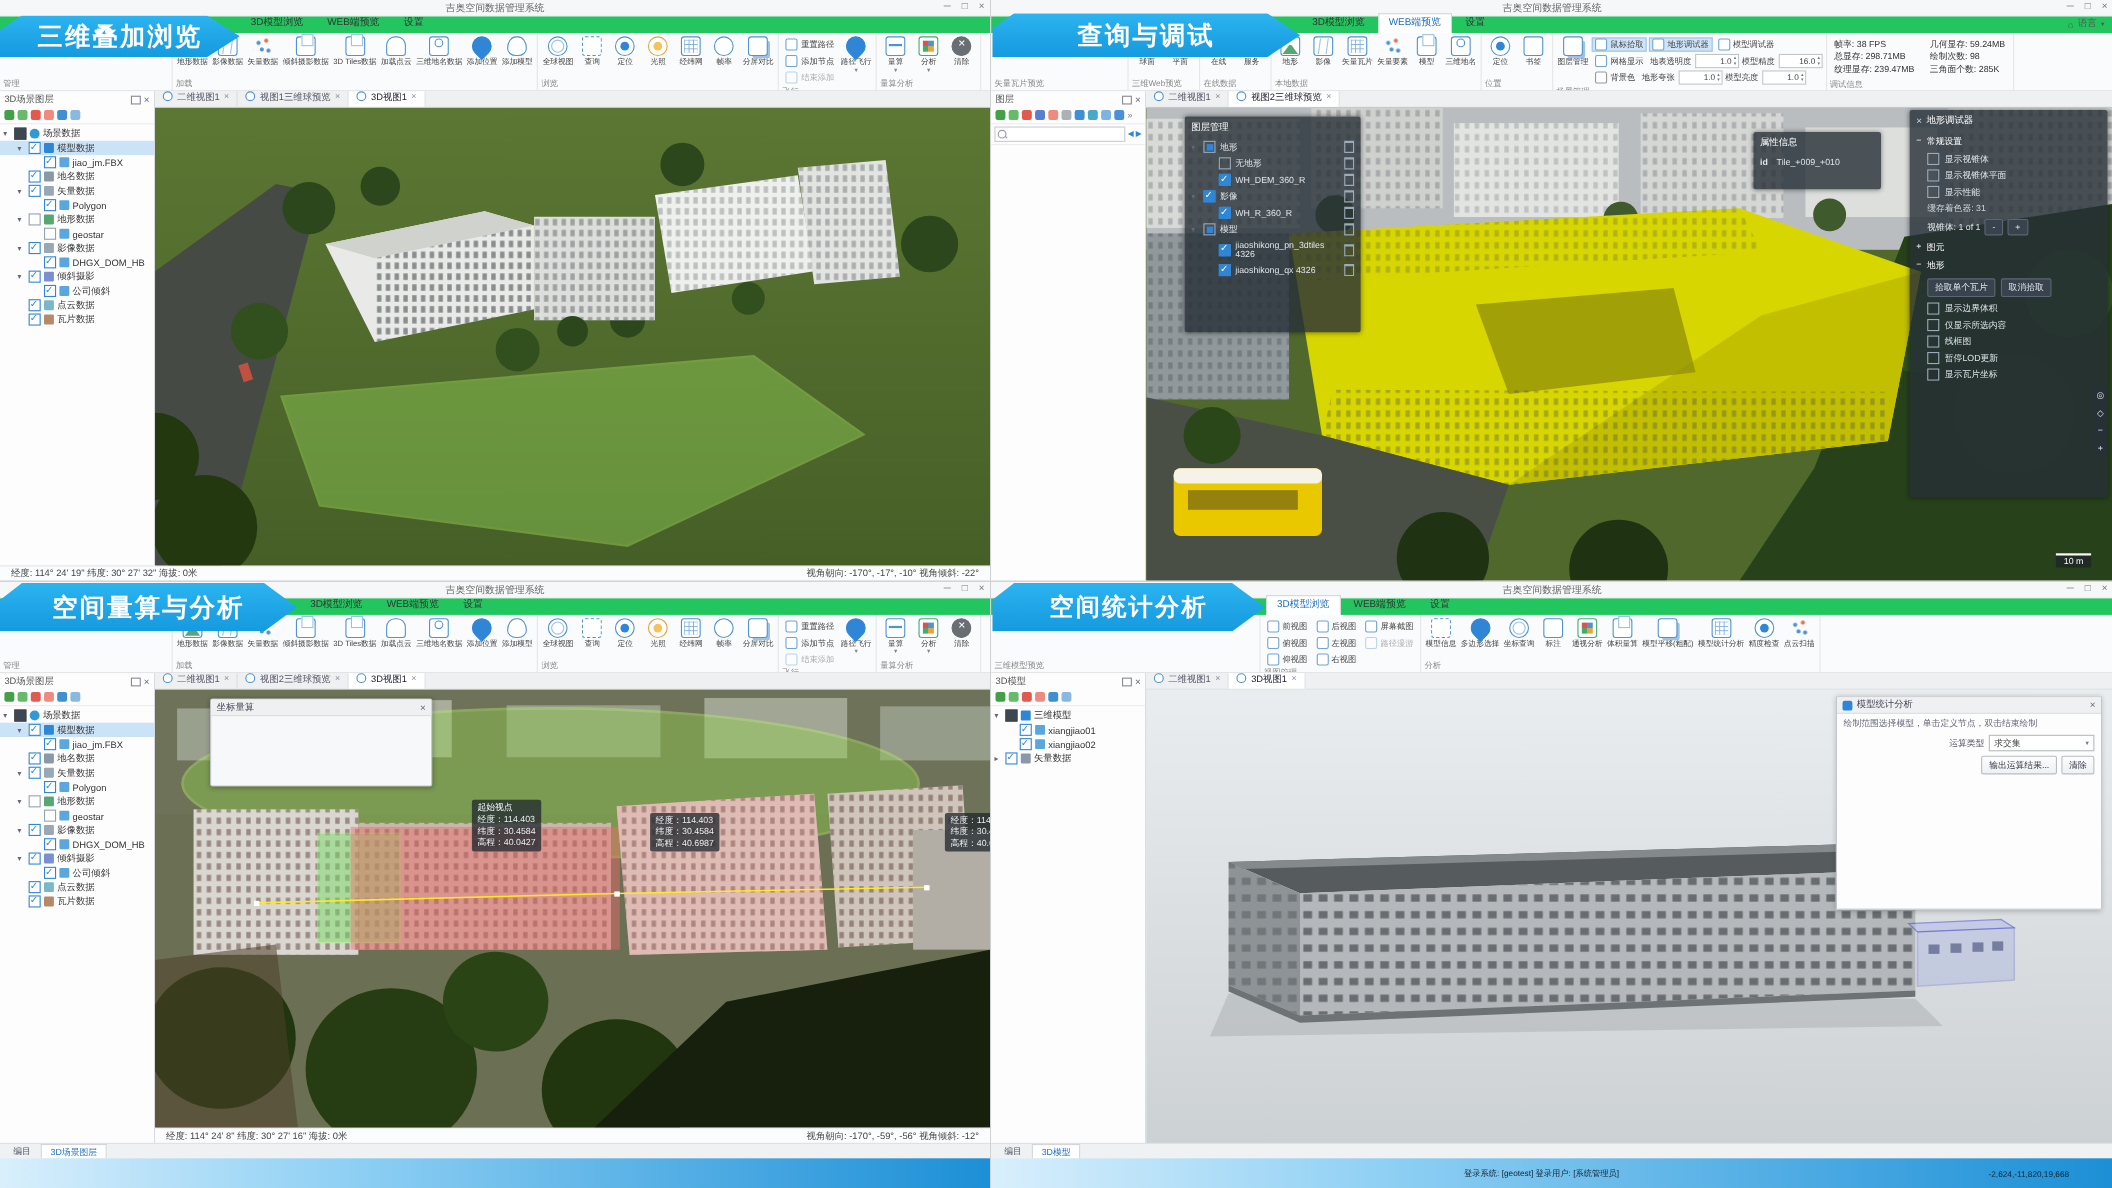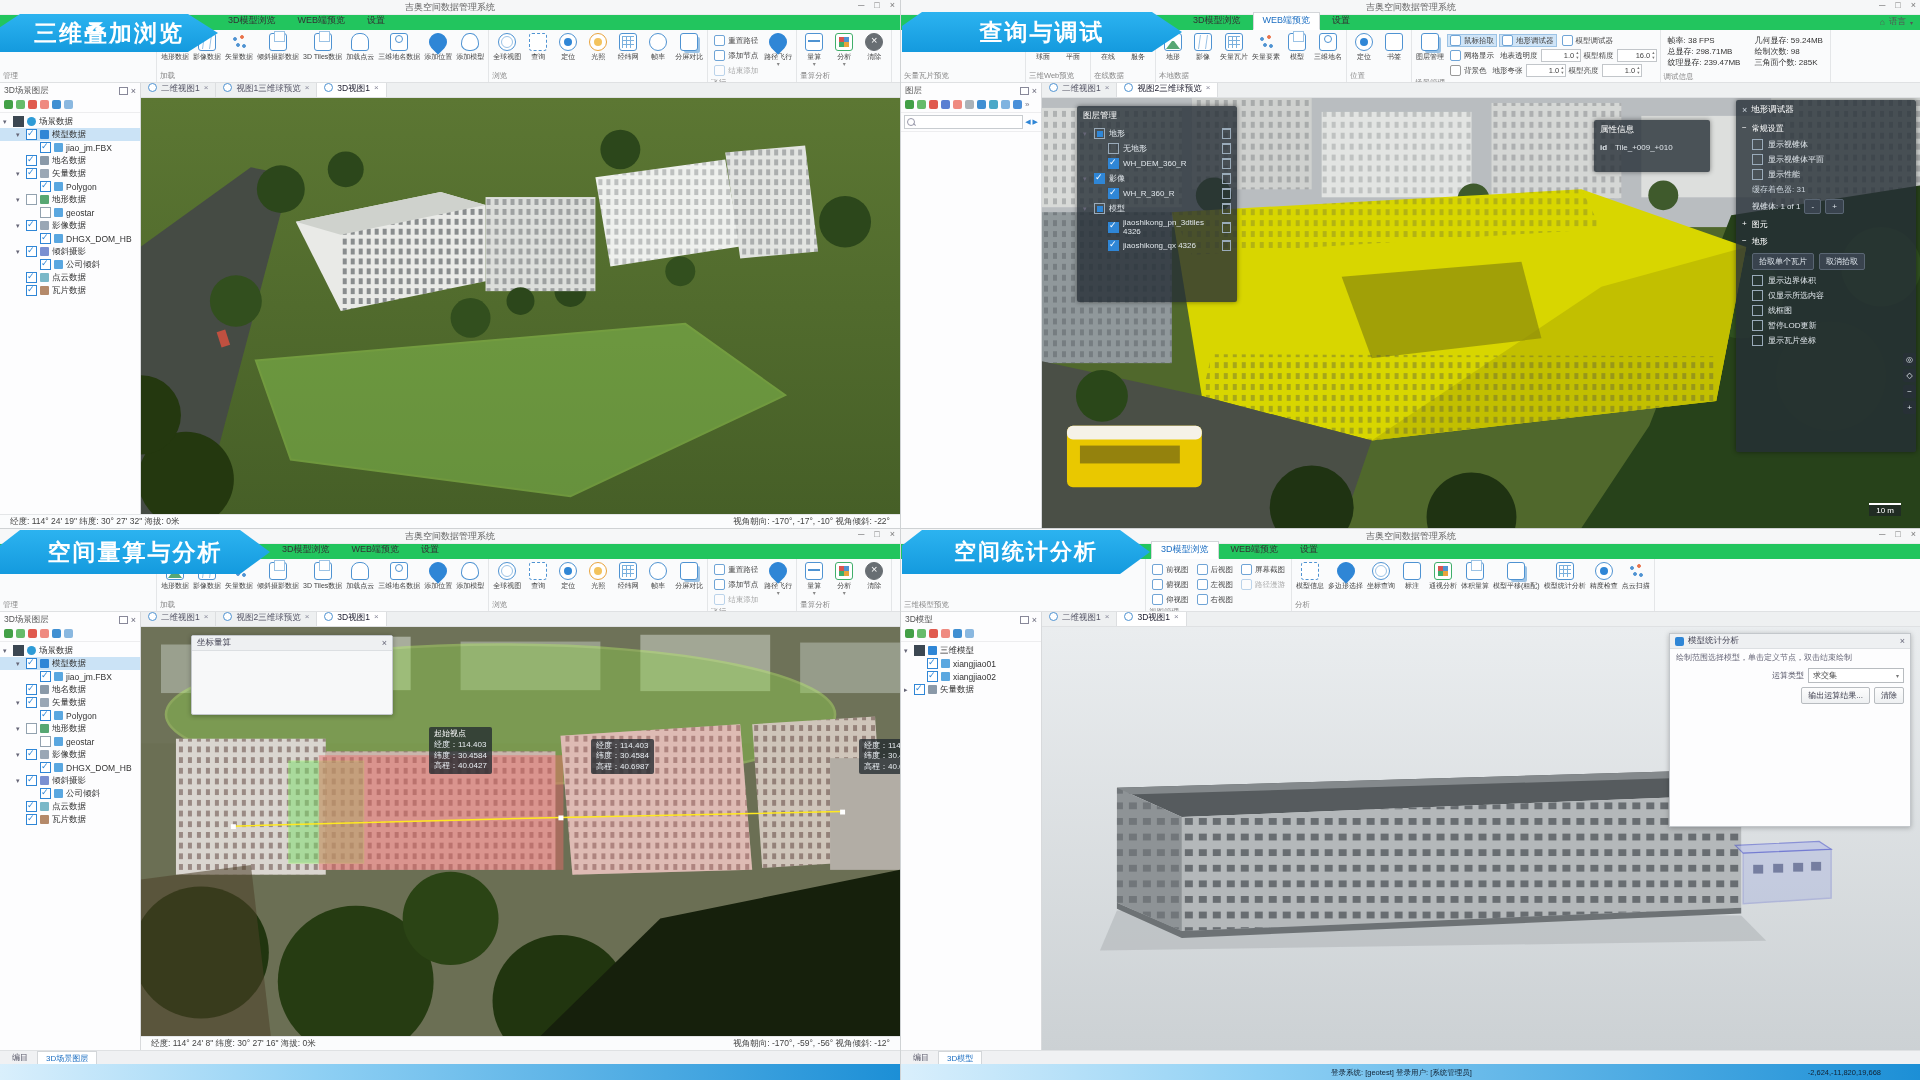--- a/index.html
+++ b/index.html
@@ -87,21 +87,21 @@
   .vtab{display:flex;align-items:flex-start;gap:4px;padding:0 7px;border-right:1px solid #dcdee0;color:#556}
   .vtab[data-active="true"]{background:#fff;color:#223}
   .vdot{width:7px;height:7px;border-radius:50%;border:1.5px solid #4f93d2;background:#fff}
   .vclose{color:#889;font-size:8px}
   .scene{flex:1;position:relative;overflow:hidden;background:#50682c}
   .scene svg{position:absolute;inset:0;width:100%;height:100%}
   .sbar{height:13px;background:#fbfcfd;border-top:1px solid #e4e6e8;font-size:8.5px;color:#444;display:flex;justify-content:space-between;align-items:center;padding:0 10px;flex:none}
   .btabs{height:13px;background:#f0f1f3;border-top:1px solid #dfe1e3;display:flex;gap:1px;font-size:8px;color:#556;padding-left:4px;flex:none}
   .btab{display:flex;align-items:center;padding:0 8px}
   .btab[data-active="true"]{background:#fff;color:#1b6ec2;border:1px solid #d3d6d9;border-bottom:none}
-  .bluebar{height:17px;background:linear-gradient(90deg,#d9effc 0%,#8fd0f4 35%,#1c8fd6 100%);flex:none;display:flex;align-items:center;font-size:7.5px;color:#123;position:relative}
+  .bluebar{height:28px;background:linear-gradient(90deg,#d9effc 0%,#8fd0f4 35%,#1c8fd6 100%);flex:none;display:flex;align-items:center;font-size:7.5px;color:#123;position:relative}
   .banner{position:absolute;z-index:60;display:flex;align-items:center;justify-content:center;color:#fff;font-weight:bold;letter-spacing:2px;background:linear-gradient(180deg,#2cb3f0,#149ade);clip-path:polygon(0 100%,0 35%,20px 0%,calc(100% - 30px) 0%,100% 50%,calc(100% - 30px) 100%)}
   #bn-tl{left:0;top:14px;width:218px;height:38px;font-size:23px}
   #bn-tr{left:902px;top:12px;width:280px;height:40px;font-size:23px}
   #bn-bl{left:0;top:530px;width:270px;height:44px;font-size:23px}
   #bn-br{left:902px;top:530px;width:248px;height:44px;font-size:22px}
   .dk{position:absolute;background:rgba(38,46,54,.8);color:#dfe5ea;font-size:8px;border-radius:2px;box-shadow:0 0 5px rgba(0,0,0,.45)}
   .dk .ttl{font-size:8.5px;padding:4px 6px;color:#fff;display:flex;align-items:center;gap:4px}
   .dk .cb{border-color:#9aabba;background:transparent}
   .dk .cb[data-s="checked"]{background:#2f86d6;border-color:#2f86d6}
   .dk .cb[data-s="checked"]::after{color:#fff}

